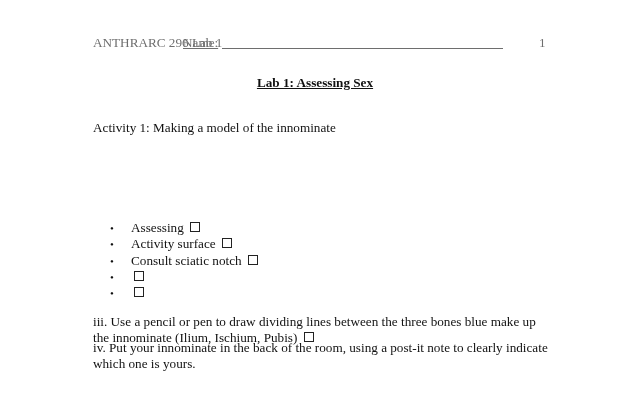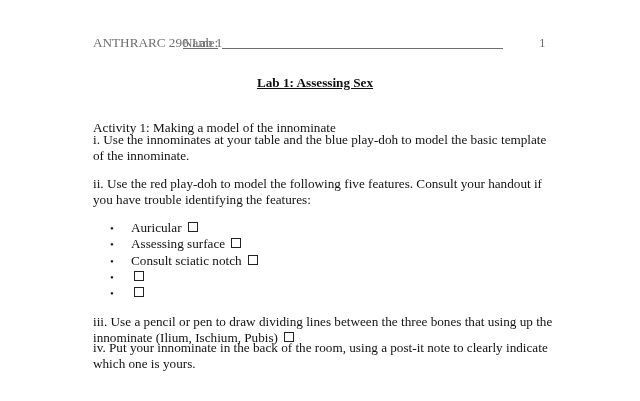--- a/index.html
+++ b/index.html
@@ -123,50 +123,48 @@
     <span class="course">ANTHRARC 296 Lab 1</span>
     <span class="name-label">Name:</span>
     <span class="name-line"></span>
     <span class="page-num">1</span>
   </div>
 
   <div class="title">Lab 1: Assessing Sex</div>
 
   <div class="activity">Activity 1: Making a model of the innominate</div>
 
-  <div class="para para-i">i. Use the innominates at your table and the blue play-doh to model the basic template of the innominate.</div>
 
-  <div class="para para-ii">ii. Use the red play-doh to model the following five features. Consult your handout if you have trouble identifying the features:</div>
 
   <ul class="features">
     <li>
       <span class="bullet">•</span>
-      <span>Auricular</span>
+      <span>Assessing</span>
       <span class="checkbox"></span>
     </li>
     <li>
       <span class="bullet">•</span>
-      <span>Assessing surface</span>
+      <span>Activity surface</span>
       <span class="checkbox"></span>
     </li>
     <li>
       <span class="bullet">•</span>
       <span>Consult sciatic notch</span>
       <span class="checkbox"></span>
     </li>
     <li>
       <span class="bullet">•</span>
       <span class="checkbox"></span>
     </li>
     <li>
       <span class="bullet">•</span>
       <span class="checkbox"></span>
     </li>
   </ul>
 
   <div class="para para-iii">
-    <span>iii. Use a pencil or pen to draw dividing lines between the three bones that using up the innominate (Ilium, Ischium, Pubis)</span>
+    <span>iii. Use a pencil or pen to draw dividing lines between the three bones blue make up the innominate (Ilium, Ischium, Pubis)</span>
     <span class="checkbox"></span>
   </div>
 
   <div class="para para-iv">iv. Put your innominate in the back of the room, using a post-it note to clearly indicate which one is yours.</div>
 
 </div>
 
 </body></html>

